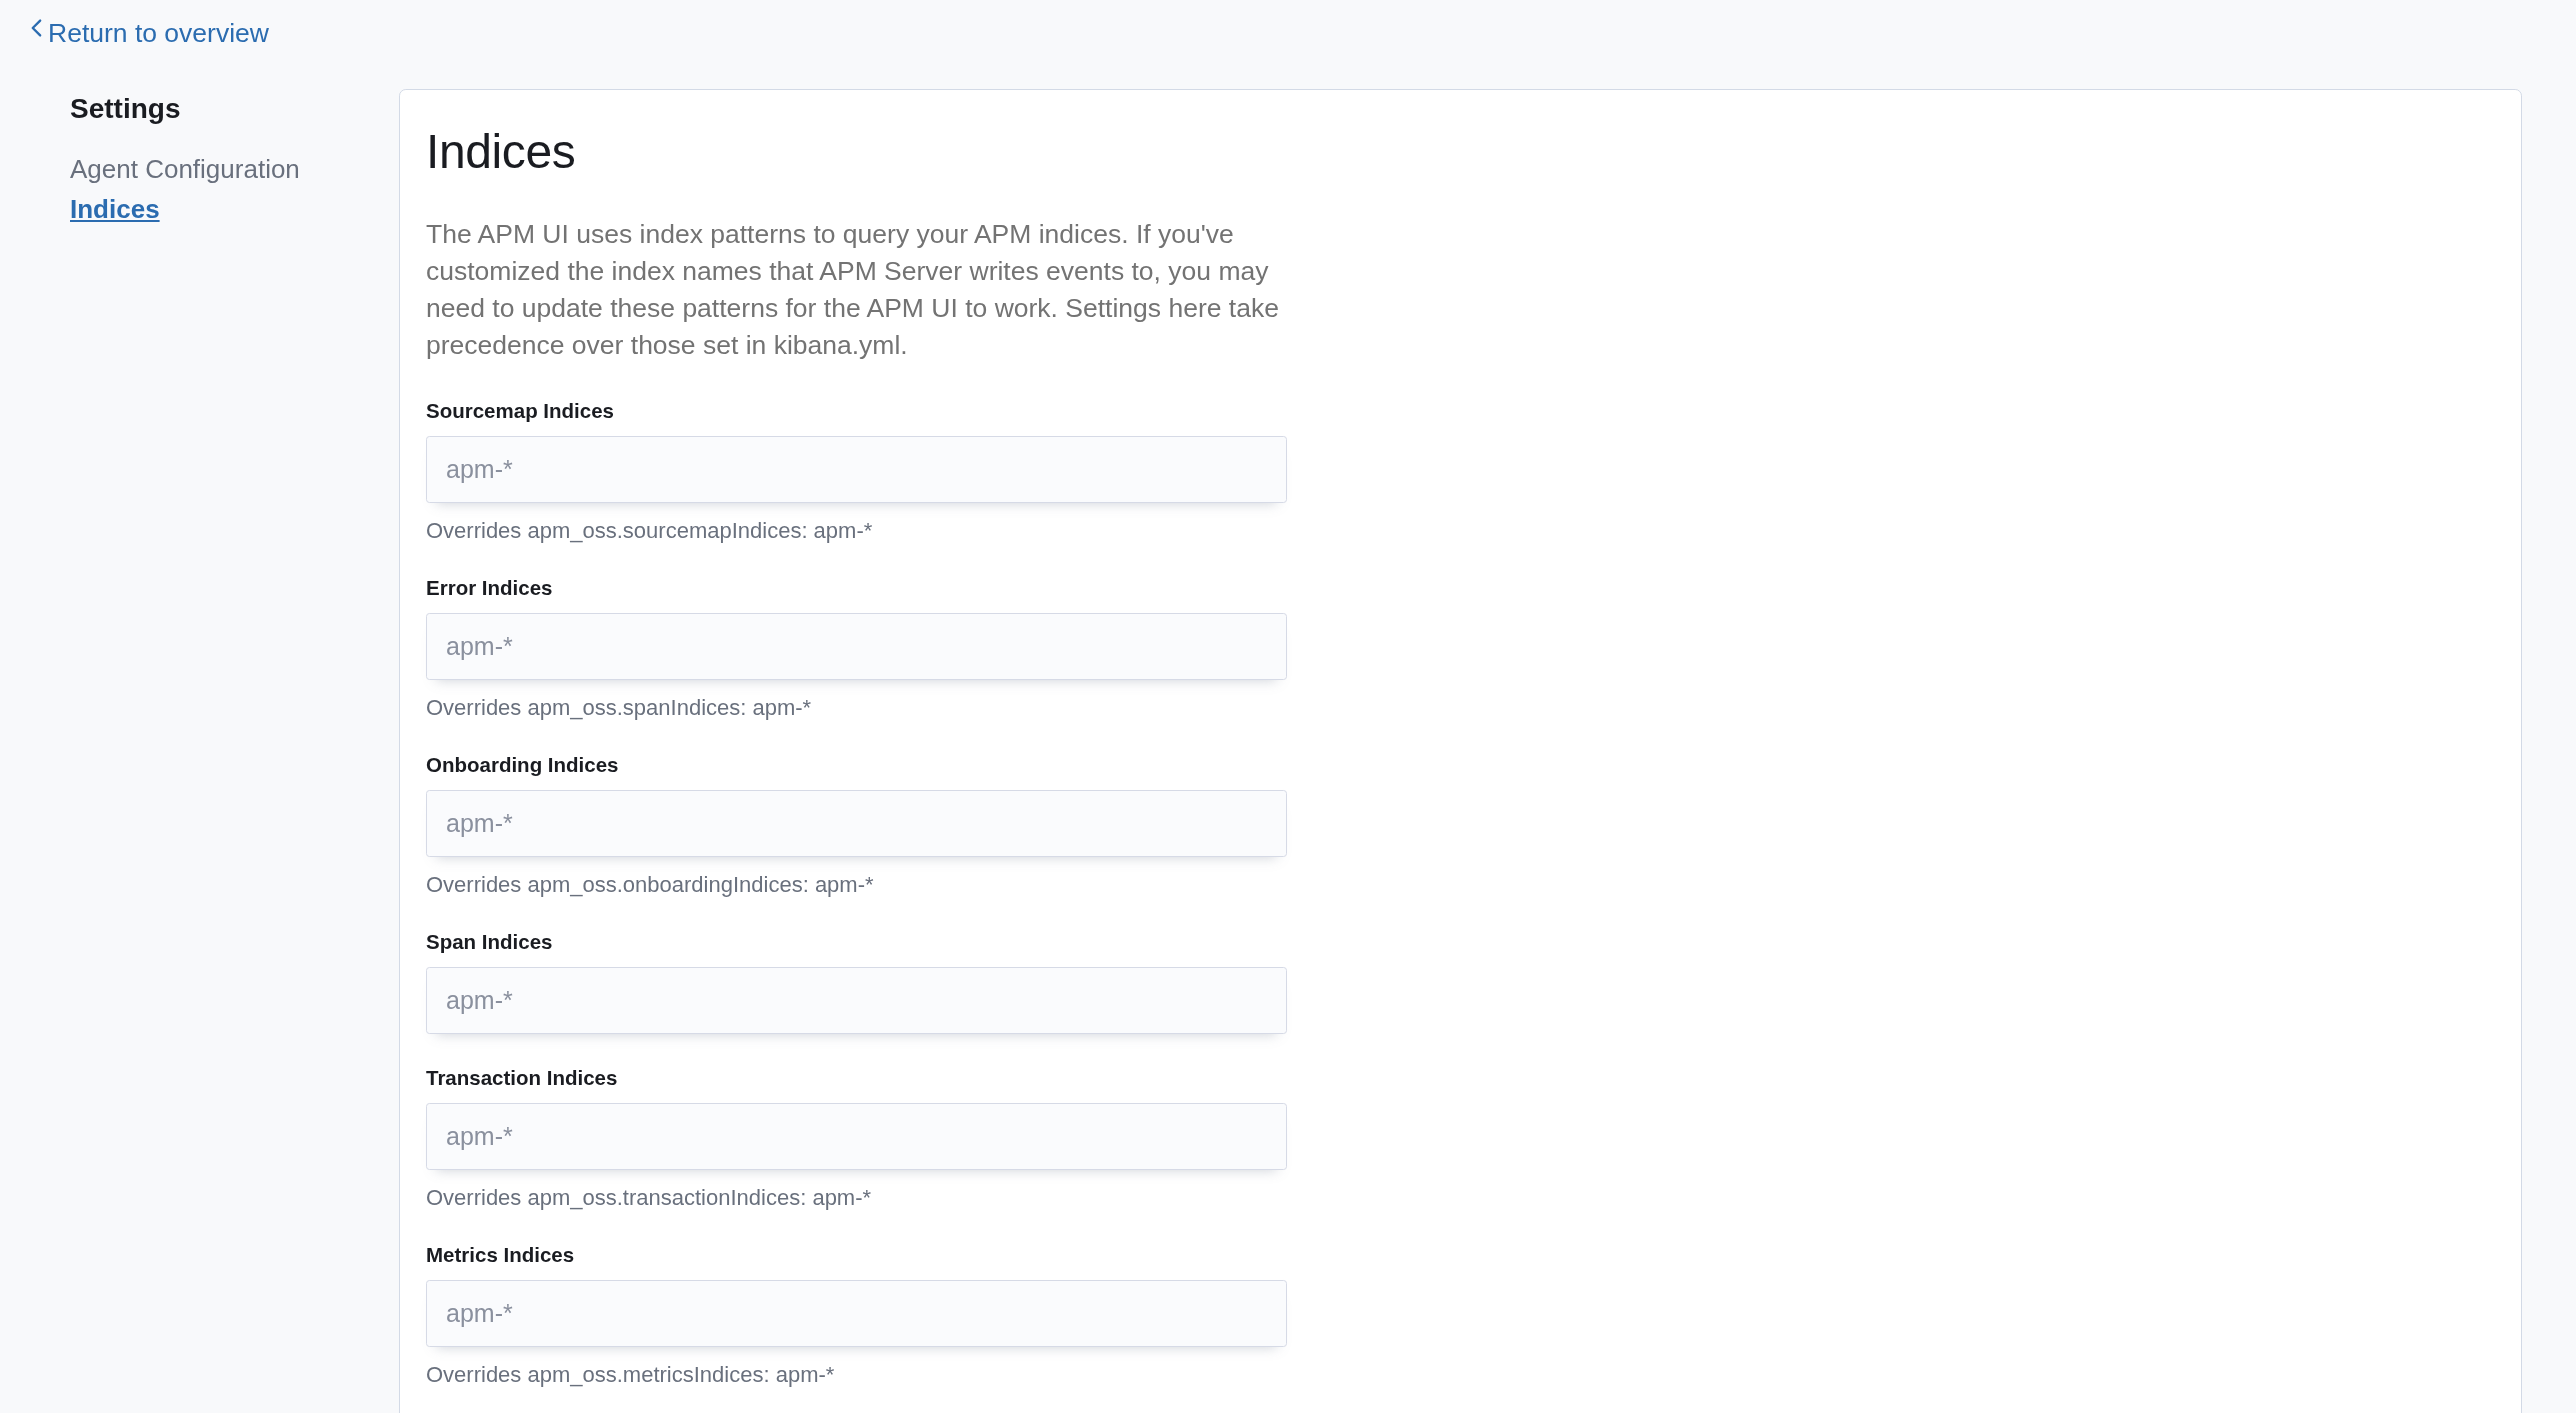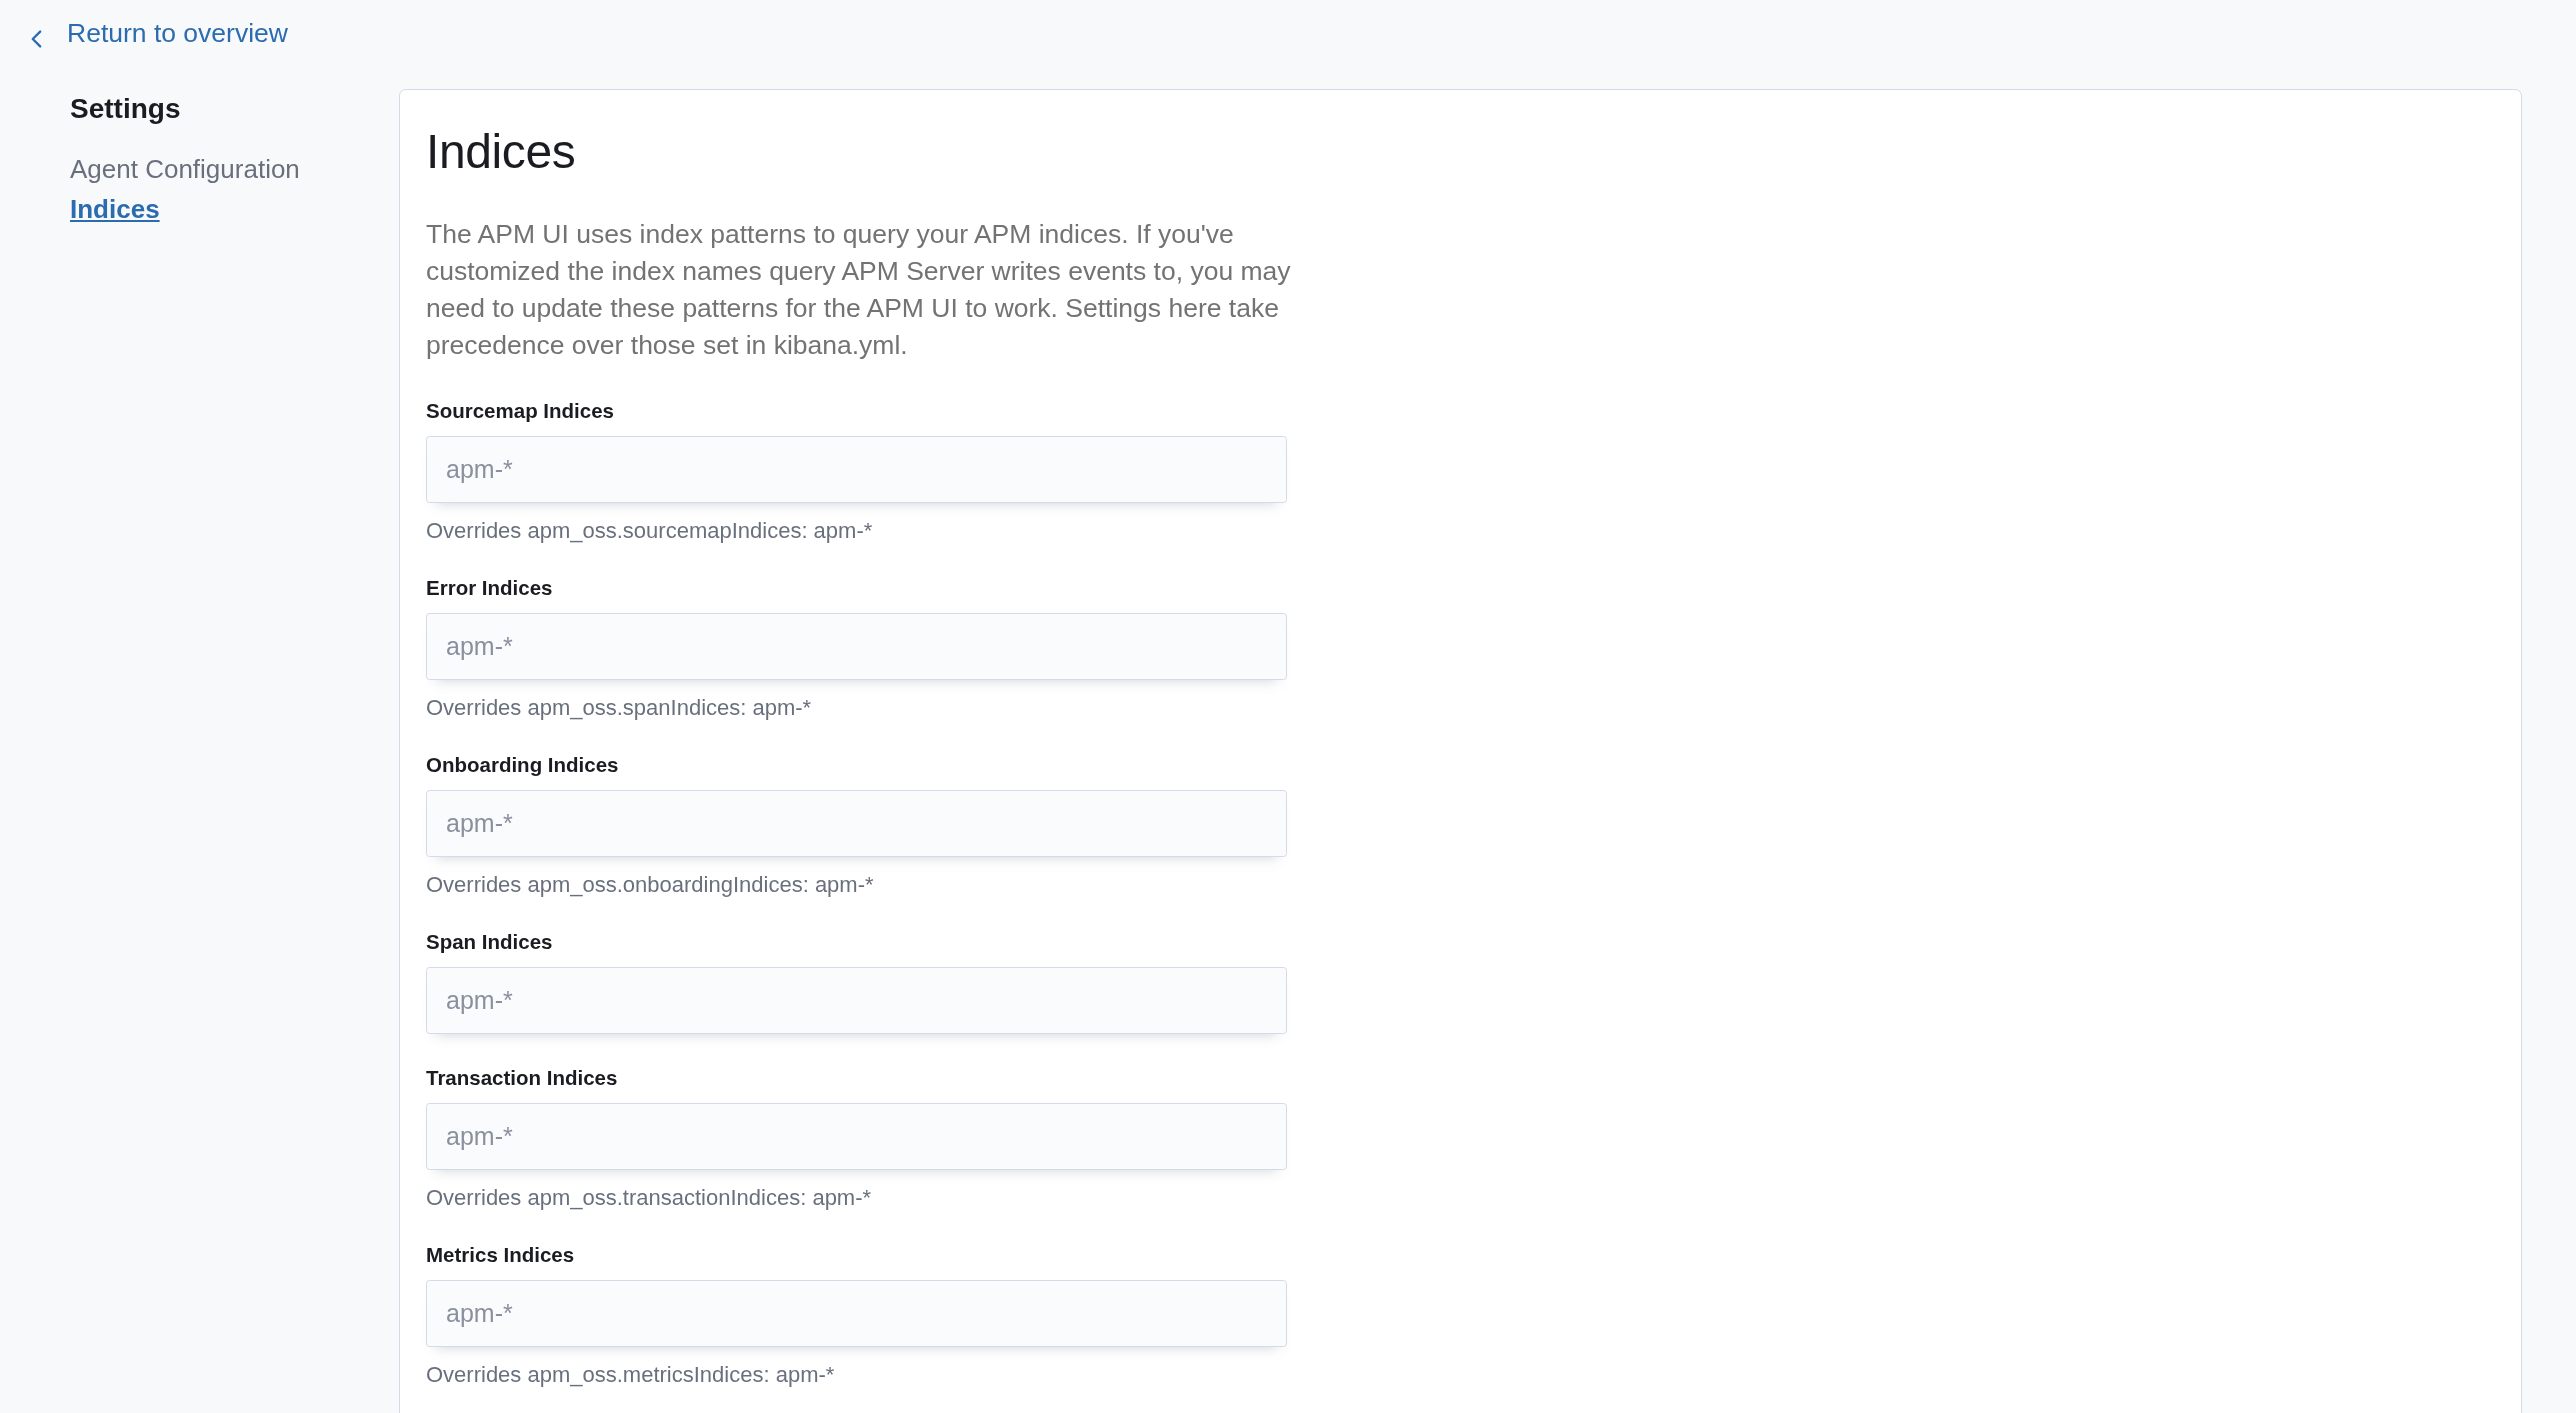--- a/index.html
+++ b/index.html
@@ -8,21 +8,21 @@
     width: 2576px; height: 1414px;
     background: var(--page-bg, #f8f9fb);
     font-family: "Liberation Sans", sans-serif;
     overflow: hidden; position: relative;
     -webkit-font-smoothing: antialiased;
   }
 
   
   .header-link {
     position: absolute; top: 17px; left: 26px;
-    display: flex; align-items: flex-end; gap: 19px;
+    display: flex; align-items: flex-start; gap: 0;
     color: var(--link, #2b6cb0);
     font-size: 26.5px; line-height: 33px;
     cursor: pointer; text-decoration: none;
   }
   .header-link .chev { width: 22px; height: 22px; display: block; }
 
   
   .sidebar { position: absolute; left: 32px; top: 91px; width: 351px; margin-left: 38px; }
   .sidebar-title {
     font-size: 28px; font-weight: 700; color: #1a1c21;
@@ -91,21 +91,21 @@
   <h2 class="sidebar-title">Settings</h2>
   <div class="sidebar-item">Agent Configuration</div>
   <div class="sidebar-item active">Indices</div>
 </nav>
 
 <main class="panel">
   <h1 class="panel-title">Indices</h1>
 
   <div class="description">
     <div class="line">The APM UI uses index patterns to query your APM indices. If you've</div>
-    <div class="line">customized the index names query APM Server writes events to, you may</div>
+    <div class="line">customized the index names that APM Server writes events to, you may</div>
     <div class="line">need to update these patterns for the APM UI to work. Settings here take</div>
     <div class="line">precedence over those set in kibana.yml.</div>
   </div>
 
   <div id="fields-container">
   <div class="form-group">
     <label class="field-label">Sourcemap Indices</label>
     <input class="text-input" type="text" placeholder="apm-*" style="">
     <div class="field-help">Overrides apm_oss.sourcemapIndices: apm-*</div>
   </div>

